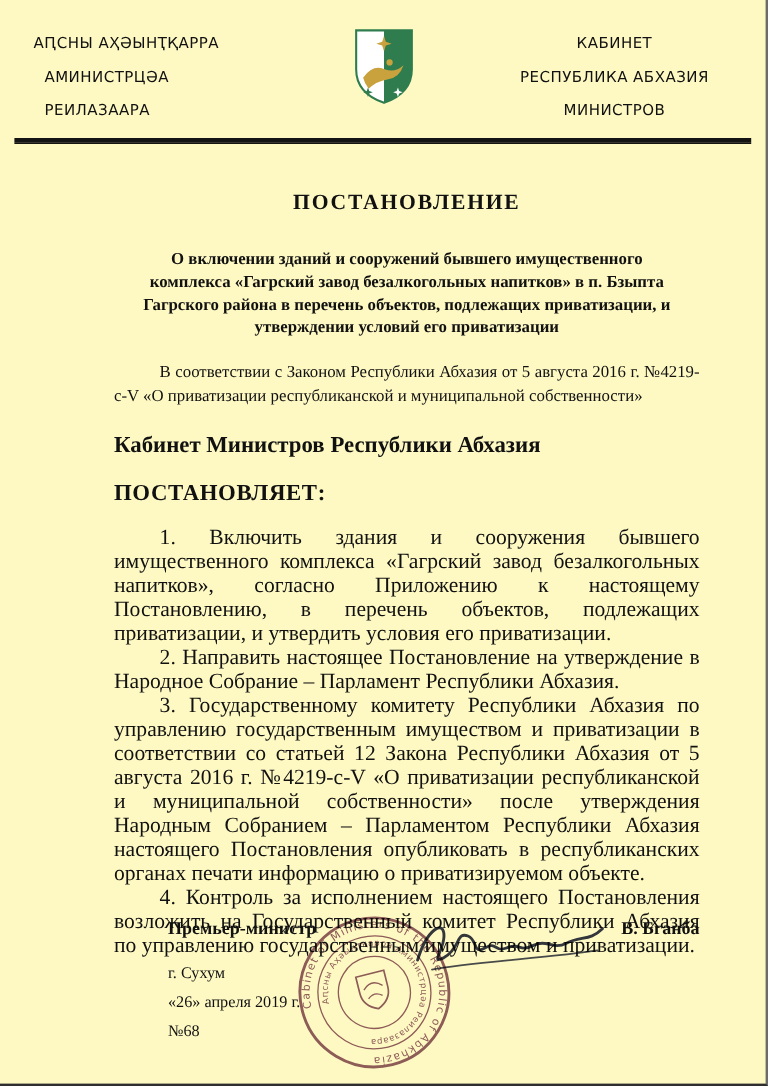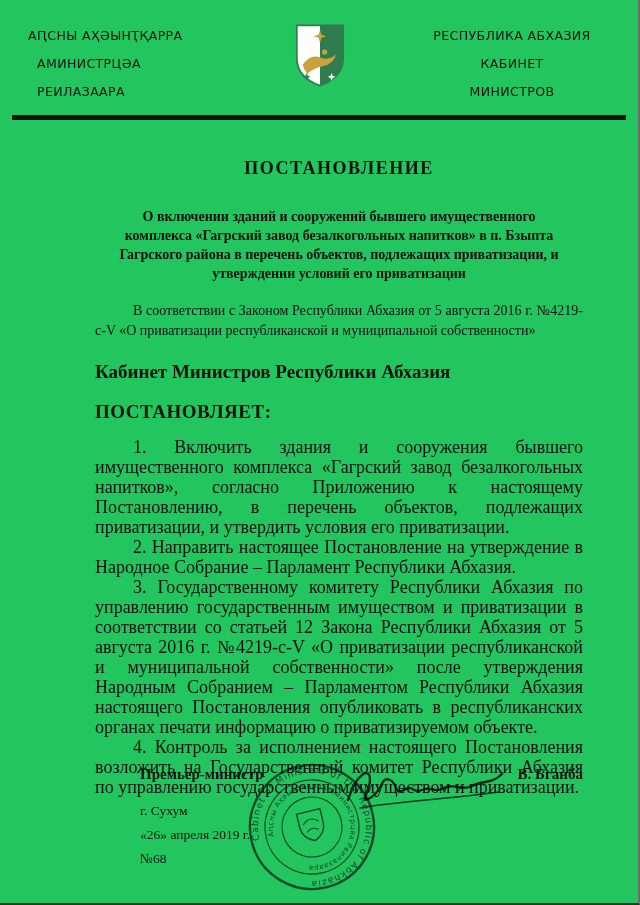--- a/index.html
+++ b/index.html
@@ -1,20 +1,20 @@
 <!DOCTYPE html>
 <html><head>
 <meta charset="utf-8">
 <style>
   * { margin:0; padding:0; box-sizing:border-box; }
   html,body { background:#ffffff; }
   body { font-family:"Liberation Serif", serif; color:#111; }
   .page {
     position:relative; width:640px; height:905px; margin:0 auto;
-    background:#22c55e; overflow:hidden;
+    background:#fef9c3; overflow:hidden;
     border-right:2px solid #6b6b6b; border-bottom:2px solid #2e2e2e;
   }
   
   .header {
     display:flex; justify-content:space-between; align-items:flex-start;
     padding:22px 26px 0 28px;
     font-family:"DejaVu Sans", sans-serif; font-size:12.5px; letter-spacing:.4px;
   }
   .header-col { width:200px; line-height:28px; }
   .header-col.left .ind { padding-left:9px; }
@@ -61,22 +61,22 @@
         <path d="M50,4 H90 V60 Q90 94 50 108 Z" fill="#2F7D4F"></path>
         <path d="M50 12 l2.6 8.4 8.4 2.6 -8.4 2.6 -2.6 8.4 -2.6 -8.4 -8.4 -2.6 8.4 -2.6 z" fill="#C9A23E"></path>
         <path d="M20,72 Q34,52 52,60 Q66,65 78,54 Q72,72 56,74 Q38,77 28,88 Q22,80 20,72 Z" fill="#C9A23E"></path>
         <circle cx="58" cy="50" r="4.5" fill="#C9A23E"></circle>
         <path d="M27 86 l1.8 5 5 1.8 -5 1.8 -1.8 5 -1.8 -5 -5 -1.8 5 -1.8 z" fill="#2F7D4F"></path>
         <path d="M70 86 l1.8 5 5 1.8 -5 1.8 -1.8 5 -1.8 -5 -5 -1.8 5 -1.8 z" fill="#ffffff"></path>
       </svg>
     </div>
 
     <div class="header-col right">
+      <div>КАБИНЕТ</div>
       <div>РЕСПУБЛИКА АБХАЗИЯ</div>
-      <div>КАБИНЕТ</div>
       <div>МИНИСТРОВ</div>
     </div>
   </div>
 
   <div class="rule"></div>
 
   <div class="content">
     <div class="title">ПОСТАНОВЛЕНИЕ</div>
     <div class="subject">О включении зданий и сооружений бывшего имущественного комплекса «Гагрский завод безалкогольных напитков» в п. Бзыпта Гагрского района в перечень объектов, подлежащих приватизации, и утверждении условий его приватизации</div>
     <p class="para">В соответствии с Законом Республики Абхазия от 5 августа 2016 г. №4219-с-V «О приватизации республиканской и муниципальной собственности»</p>

